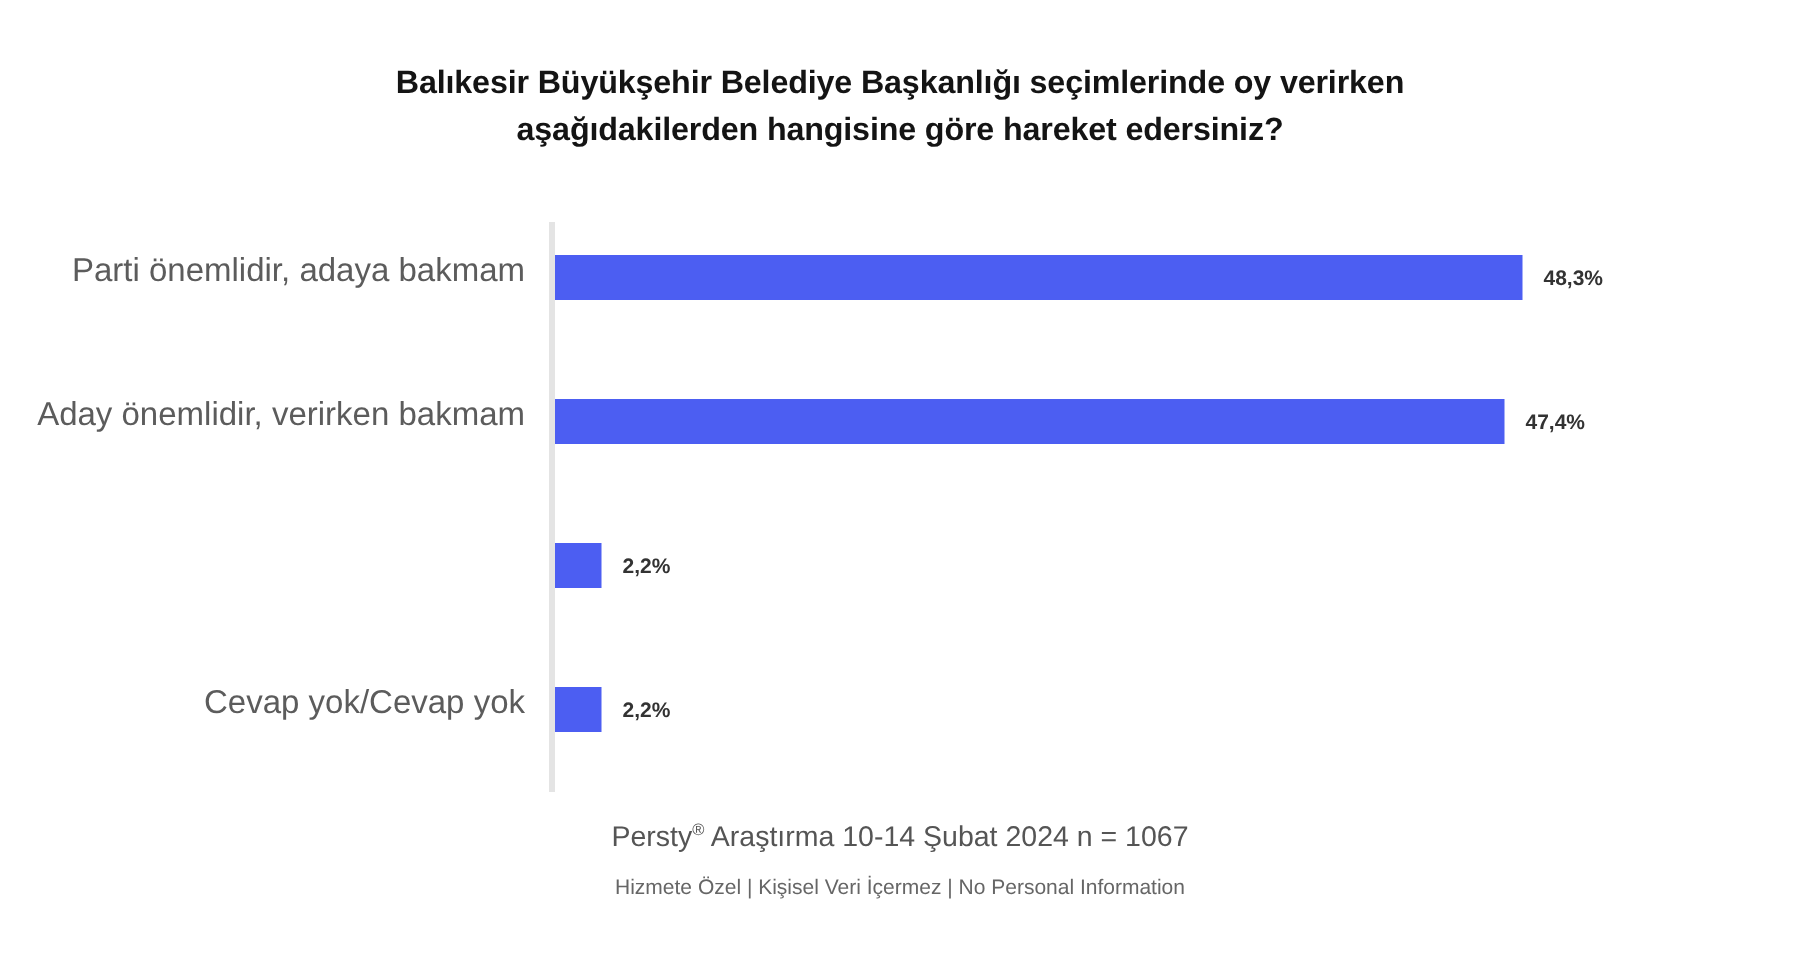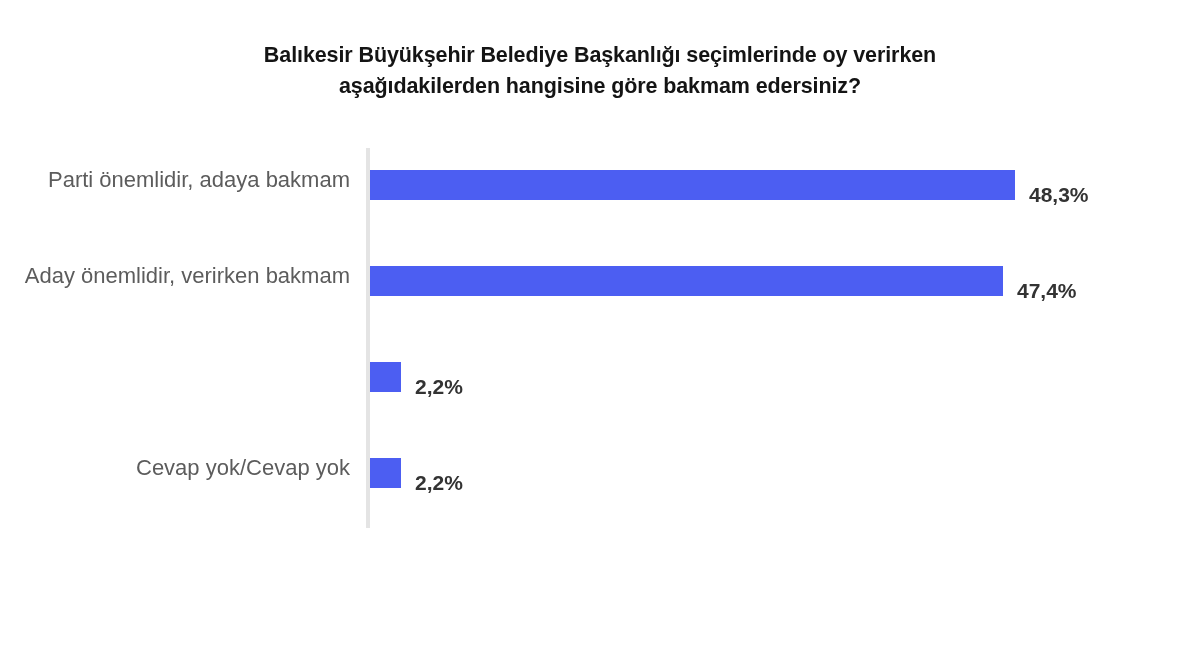--- a/index.html
+++ b/index.html
@@ -95,22 +95,22 @@
   }
   .bar-fill {
     position: absolute;
     left: 0;
     top: 2px;
     height: 30px;
     background: #4c5ef2;
   }
   .bar-value {
     position: absolute;
-    top: 14px;
-    font-size: 21px;
+    top: 4px;
+    font-size: 14px;
     font-weight: bold;
     color: #333333;
     line-height: 26px;
     white-space: nowrap;
   }
 
   
   .footer {
     position: absolute;
     left: 150px;
@@ -137,21 +137,21 @@
     white-space: nowrap;
   }
 </style>
 </head>
 <body>
 
 <div class="chart-root">
 
   <div class="chart-title">
     <span class="title-line">Balıkesir Büyükşehir Belediye Başkanlığı seçimlerinde oy verirken</span>
-    <span class="title-line">aşağıdakilerden hangisine göre bakmam edersiniz?</span>
+    <span class="title-line">aşağıdakilerden hangisine göre hareket edersiniz?</span>
   </div>
 
   <div class="plot-area">
 
     <div class="axis-line"></div>
 
     <div class="bar-rows">
 
       <div class="bar-row" data-row="0">
         <div class="cat-label">Parti önemlidir, adaya bakmam</div>
@@ -180,14 +180,18 @@
         <div class="cat-label">Cevap yok/Cevap yok</div>
         <div class="bar-track">
           <div class="bar-fill" style="width:31px;"></div>
           <div class="bar-value" style="left:45px;">2,2%</div>
         </div>
       </div>
 
     </div>
   </div>
 
+  <div class="footer">
+    <div class="footer-main"><span>Persty</span><sup>®</sup><span> Araştırma 10-14 Şubat 2024 n = 1067</span></div>
+    <div class="footer-sub">Hizmete Özel | Kişisel Veri İçermez | No Personal Information</div>
+  </div>
 
 </div>
 
 </body></html>

